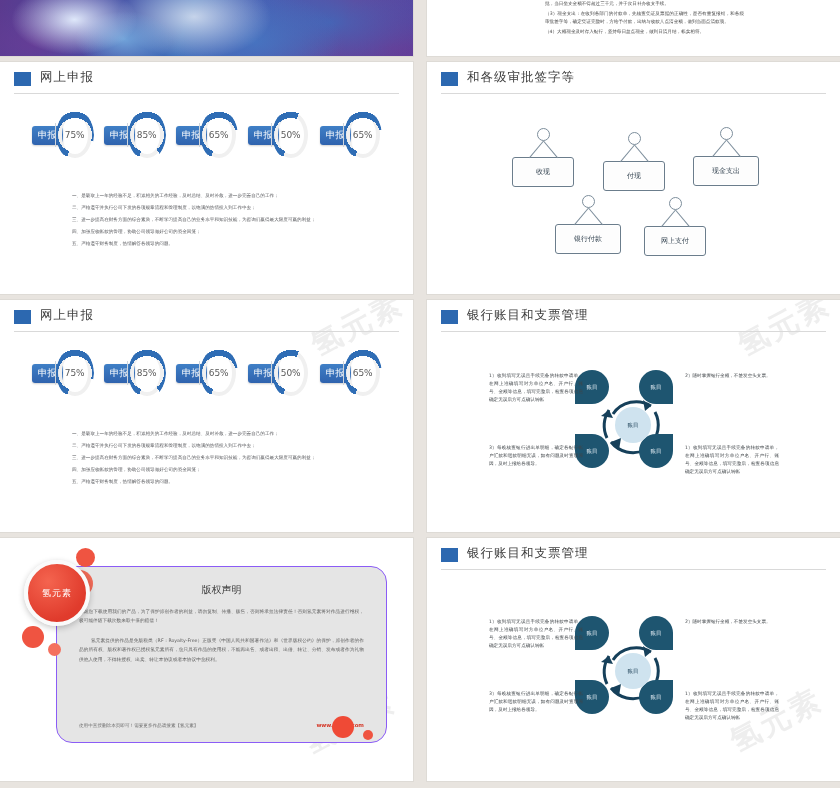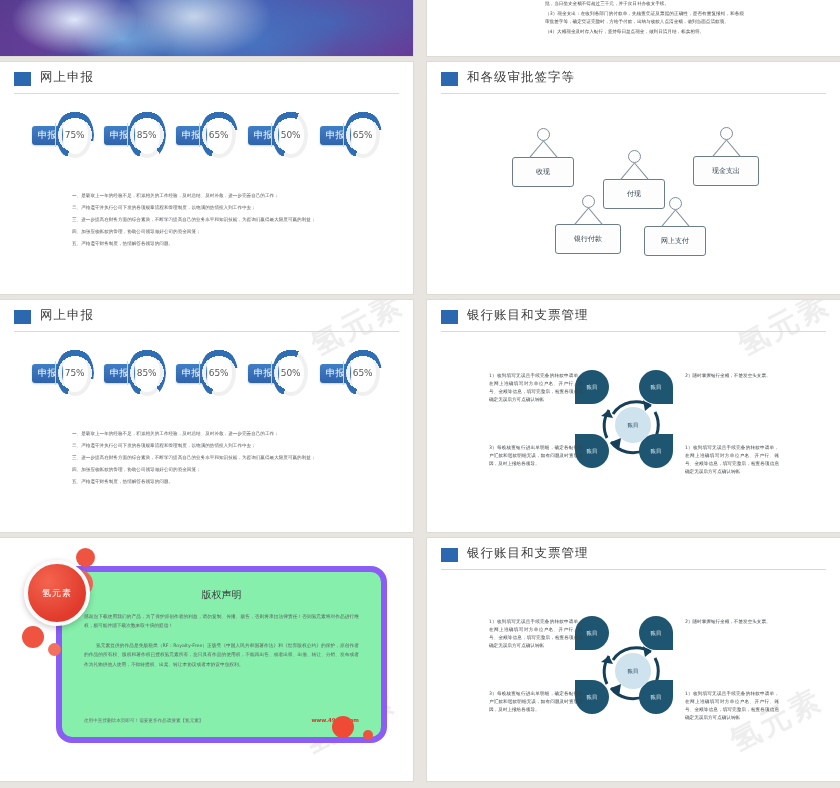--- a/index.html
+++ b/index.html
@@ -141,21 +141,21 @@
     color:#2b4d63;font-size:5.5px;font-family:"DejaVu Sans",sans-serif;
   }
   .blk{
     position:absolute;font-size:4.6px;line-height:1.75;color:#3f4448;
     font-family:"DejaVu Sans",sans-serif;text-align:justify;
   }
 
   
   .cp-card{
     position:absolute;left:56px;top:28px;right:26px;bottom:38px;
-    border:6px solid #8b5cf6;border-radius:16px;background:#86efac;
+    border:1px solid #8b5cf6;border-radius:16px;background:#e5e5e5;
   }
   .cp-title{
     text-align:center;font-size:10px;color:#3a3a3a;margin-top:16px;
     font-family:"DejaVu Sans",sans-serif;
   }
   .cp-p{
     margin:10px 22px 0 22px;font-size:4.7px;line-height:2.0;color:#5c5c5c;
     font-family:"DejaVu Sans",sans-serif;text-align:justify;
   }
   .cp-p.indent{text-indent:12px;}
@@ -289,21 +289,21 @@
 
         <div class="sign" style="left:85px;top:32px;width:62px;">
           <div class="hook"></div>
           <div class="strings">
               <i class="l"></i>
               <i class="r"></i>
             </div>
           <div class="board" style="height:28px;">收现</div>
         </div>
 
-        <div class="sign" style="left:176px;top:54px;width:62px;">
+        <div class="sign" style="left:176px;top:36px;width:62px;">
           <div class="hook"></div>
           <div class="strings">
               <i class="l"></i>
               <i class="r"></i>
             </div>
           <div class="board" style="height:28px;">付现</div>
         </div>
 
         <div class="sign" style="left:266px;top:31px;width:66px;">
           <div class="hook"></div>

